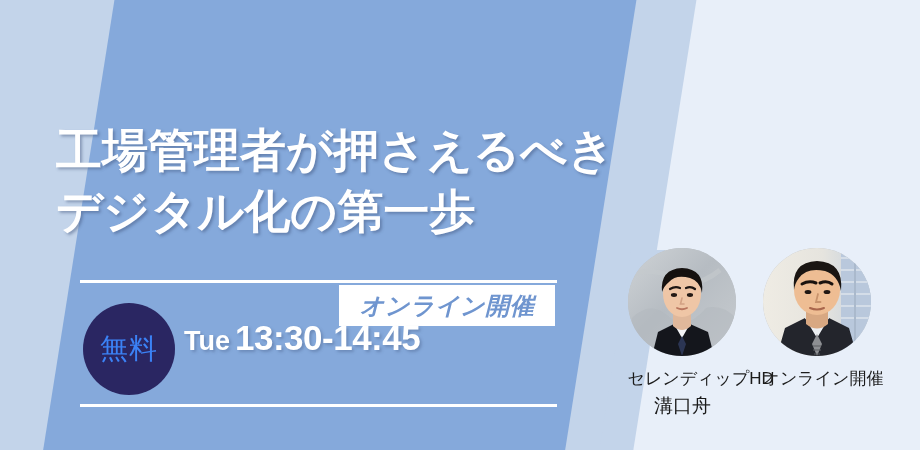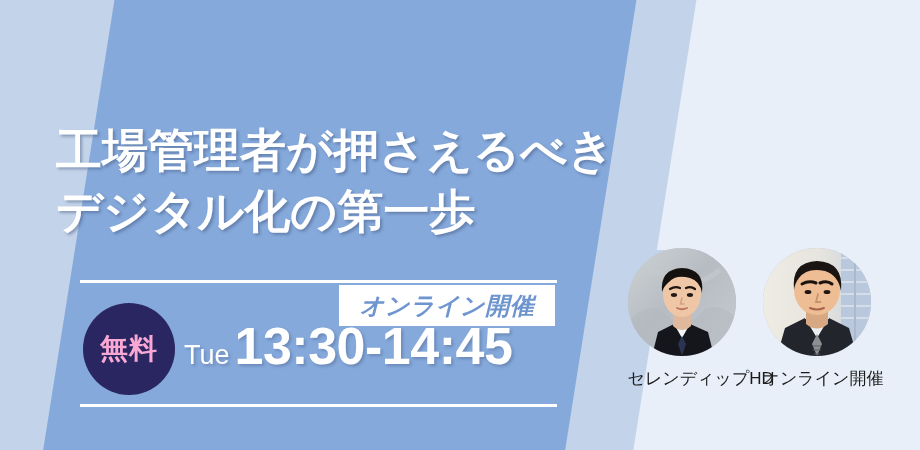--- a/index.html
+++ b/index.html
@@ -84,21 +84,21 @@
   .rule-bottom{top:404px;}
 
   
   .free-circle{
     position:absolute;left:83px;top:303px;
     width:92px;height:92px;border-radius:50%;
     background:#2a2662;
     display:flex;align-items:center;justify-content:center;
   }
   .free-circle span{
-    color:#f9a8d4;font-size:28px;font-weight:bold;letter-spacing:1px;
+    color:#3b82f6;font-size:28px;font-weight:normal;letter-spacing:1px;
   }
 
   
   .online-box{
     position:absolute;left:339px;top:285px;
     width:216px;height:41px;
     background:#ffffff;
     display:flex;align-items:center;justify-content:center;
   }
   .online-box span{
@@ -106,22 +106,22 @@
   }
 
   
   .dateline{
     position:absolute;left:182px;top:320px;
     display:flex;align-items:baseline;
     color:#ffffff;
     text-shadow:2px 2px 3px rgba(60,80,120,.35);
   }
   .date-num{font-size:62px;font-weight:bold;line-height:1;letter-spacing:-1px;}
-  .date-dow{font-size:27px;font-weight:normal;line-height:1;margin-left:2px;}
-  .date-time{font-size:52px;font-weight:bold;line-height:1;margin-left:5px;letter-spacing:-.5px;text-align:right;}
+  .date-dow{font-size:27px;font-weight:bold;line-height:1;margin-left:2px;}
+  .date-time{font-size:35px;font-weight:bold;line-height:1;margin-left:5px;letter-spacing:-.5px;text-align:right;}
 
   
   .speakers{
     position:absolute;left:600px;top:248px;
     width:300px;
     display:flex;justify-content:center;gap:25px;
   }
   .speaker{width:110px;text-align:center;}
   .photo{
     width:108px;height:108px;border-radius:50%;
@@ -208,20 +208,21 @@
           <path d="M58 40 q5 -2 9 1" stroke="#1d1512" stroke-width="2.2" fill="none" stroke-linecap="round"></path>
 
           <ellipse cx="46" cy="47" rx="3.1" ry="1.9" fill="#241a15"></ellipse>
           <ellipse cx="62" cy="47" rx="3.1" ry="1.9" fill="#241a15"></ellipse>
 
           <path d="M54 50 l-1.5 6 h3.5" stroke="#d2a184" stroke-width="1.6" fill="none" stroke-linecap="round"></path>
           <path d="M49 60 q5 2.5 10 0" stroke="#b9765f" stroke-width="1.8" fill="none" stroke-linecap="round"></path>
         </svg>
       </div>
       <div class="sp-org">セレンディップHD</div>
+      <div class="sp-name">溝口舟</div>
     </div>
 
     <div class="speaker">
       <div class="photo">
         <svg viewBox="0 0 108 108" xmlns="http://www.w3.org/2000/svg">
           <defs>
             <linearGradient id="bg2" x1="0" y1="0" x2="1" y2="0">
               <stop offset="0%" stop-color="#efece4"></stop>
               <stop offset="55%" stop-color="#e6e4de"></stop>
               <stop offset="100%" stop-color="#c3cfdd"></stop>

